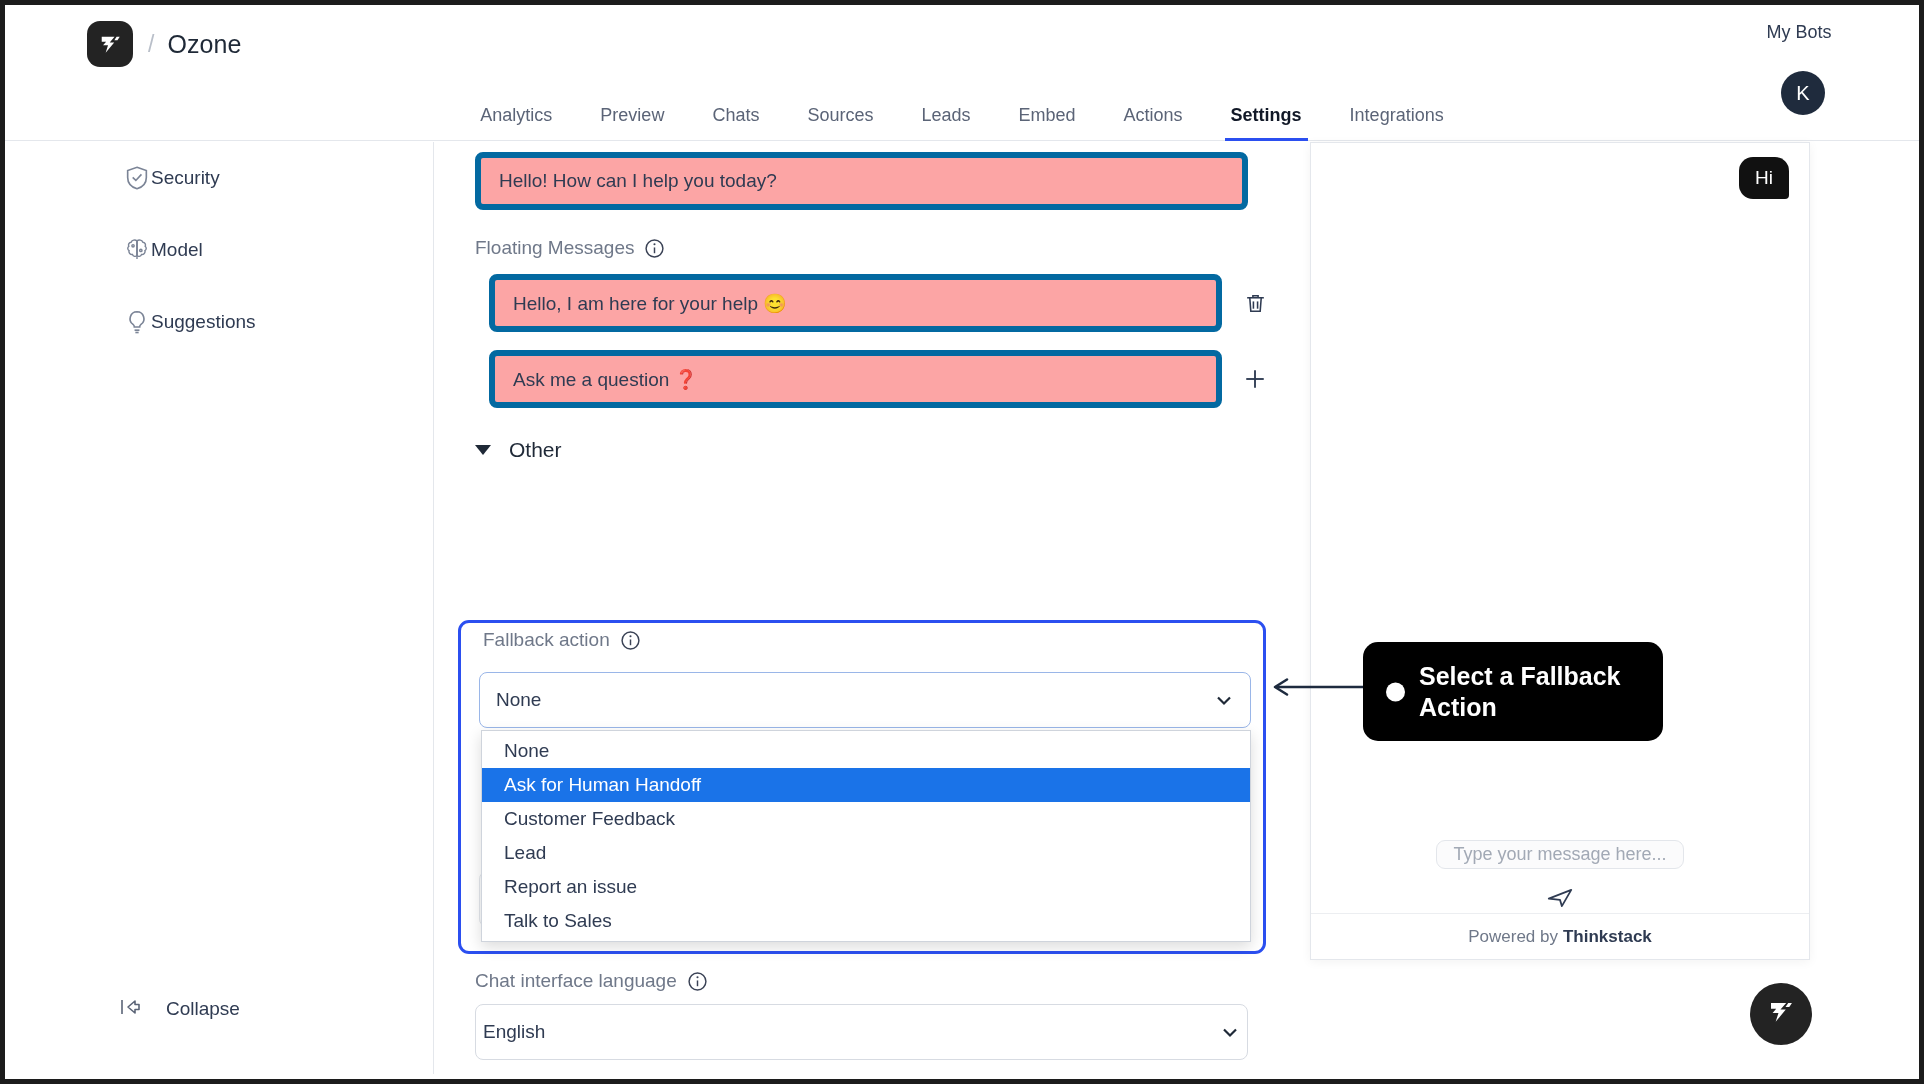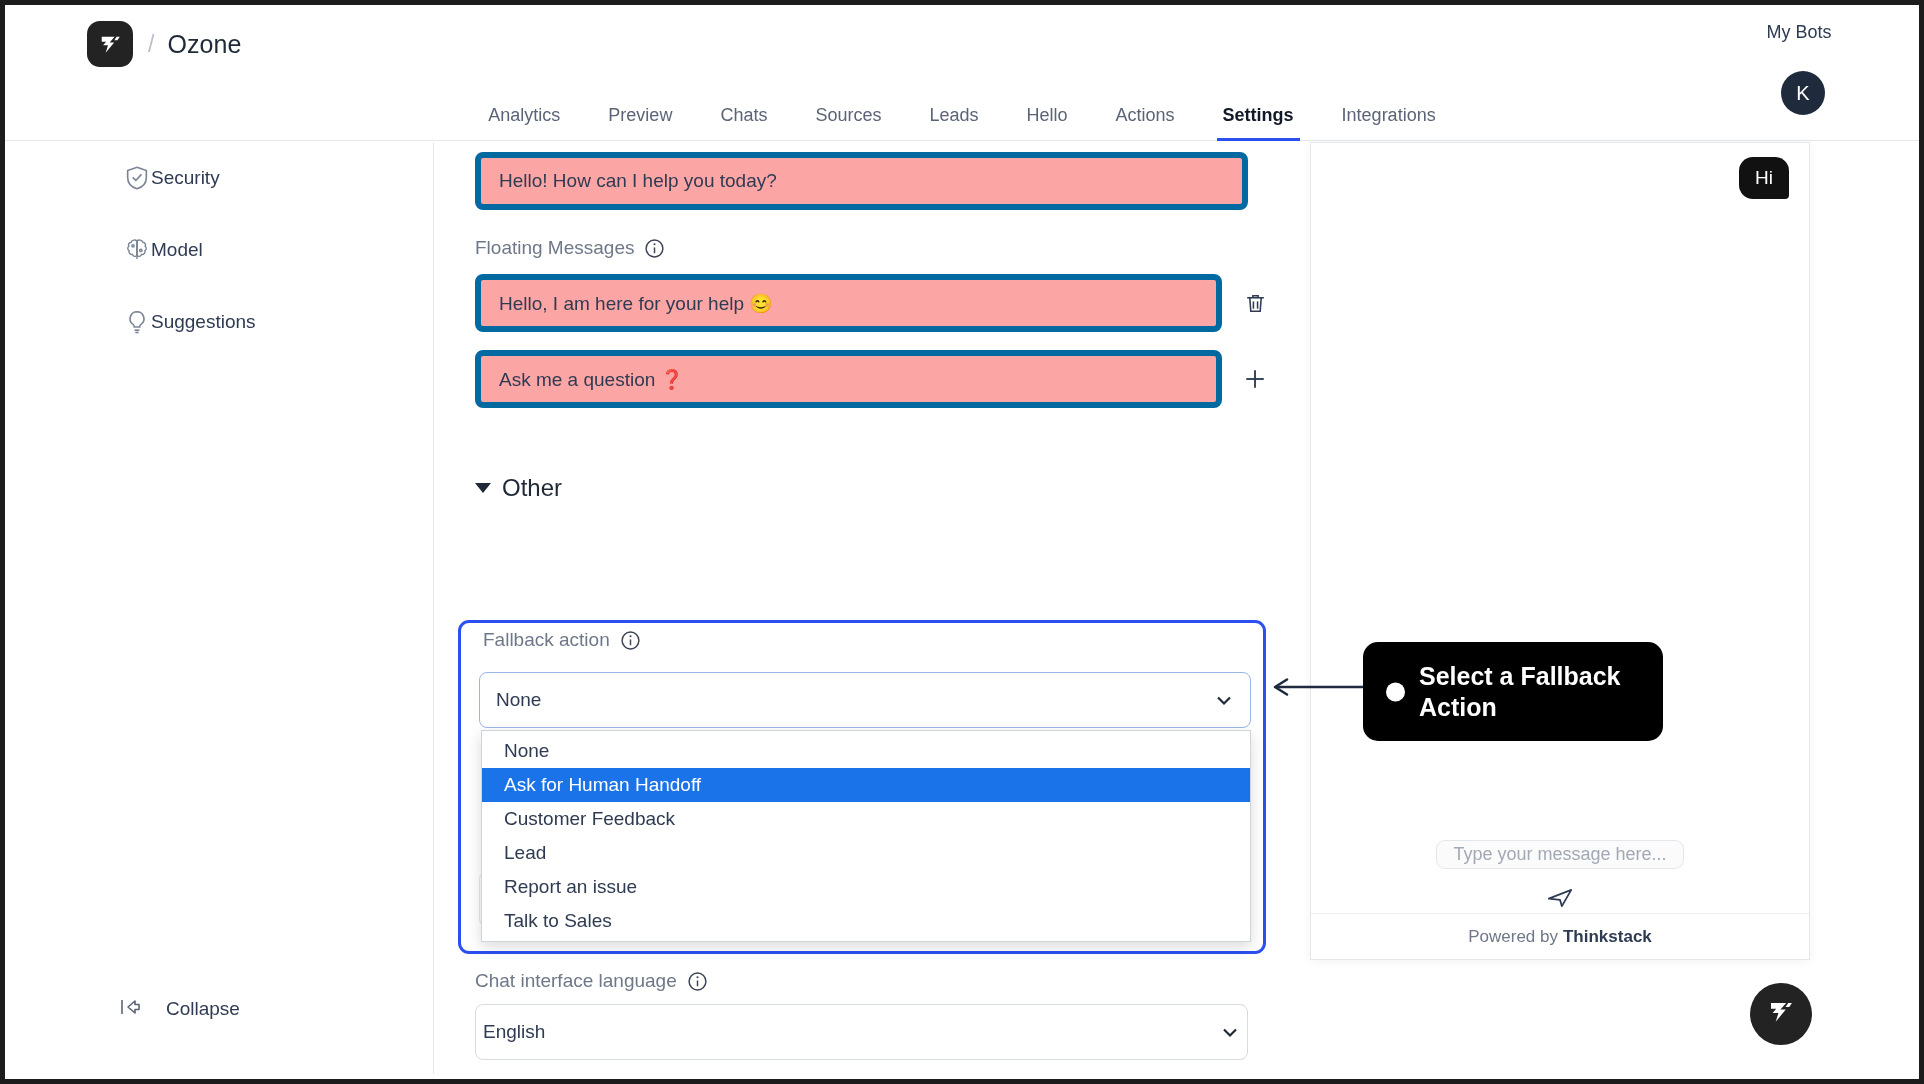--- a/index.html
+++ b/index.html
@@ -86,30 +86,30 @@
   .textinput {
     height: 58px; border: 6px solid #0369a1; border-radius: 8px;
     background: #fca5a5; display: flex; align-items: center;
     padding: 0 18px; font-size: 19px; color: #2f3b52;
   }
   .fieldlabel {
     font-size: 19px; color: #6f7889; display: flex; align-items: center; gap: 10px;
   }
   .info-ic { width: 21px; height: 21px; flex: none; }
   .row-with-action { display: flex; align-items: center; gap: 18px; }
-  .row-with-action .textinput { flex: 1; }
+  .row-with-action .textinput { flex: 1; margin-left: 14px; }
   .icon-btn {
     width: 30px; height: 30px; display: flex; align-items: center;
     justify-content: center; color: #3b4356; flex: none;
   }
 
   
   .section-head {
-    display: flex; align-items: center; gap: 11px;
-    font-size: 24px; color: #1f2937; margin-top: 36px;
+    display: flex; align-items: center; gap: 18px;
+    font-size: 21px; color: #1f2937;
   }
   .tri {
     width: 0; height: 0; border-left: 8px solid transparent;
     border-right: 8px solid transparent; border-top: 10px solid #1f2937;
   }
 
   
   .focusgroup {
     position: absolute; left: 24px; top: 478px; width: 808px; height: 334px;
     border: 3px solid #2b4ff0; border-radius: 11px; background: #fff;
@@ -227,21 +227,21 @@
     </div>
   </div>
 
   <div class="tabsbar">
     <div class="tabs" id="tabs-container">
         <div class="tab">Analytics</div>
         <div class="tab">Preview</div>
         <div class="tab">Chats</div>
         <div class="tab">Sources</div>
         <div class="tab">Leads</div>
-        <div class="tab">Hello</div>
+        <div class="tab">Embed</div>
         <div class="tab">Actions</div>
         <div class="tab active">Settings</div>
         <div class="tab">Integrations</div>
       </div>
   </div>
 
   <div class="sidebar">
     <div id="sidebar-items">
         <div class="side-item">
           <span class="side-icon"><svg width="28" height="28" viewBox="0 0 24 24" fill="none" stroke="#7b8496" stroke-width="1.4">

